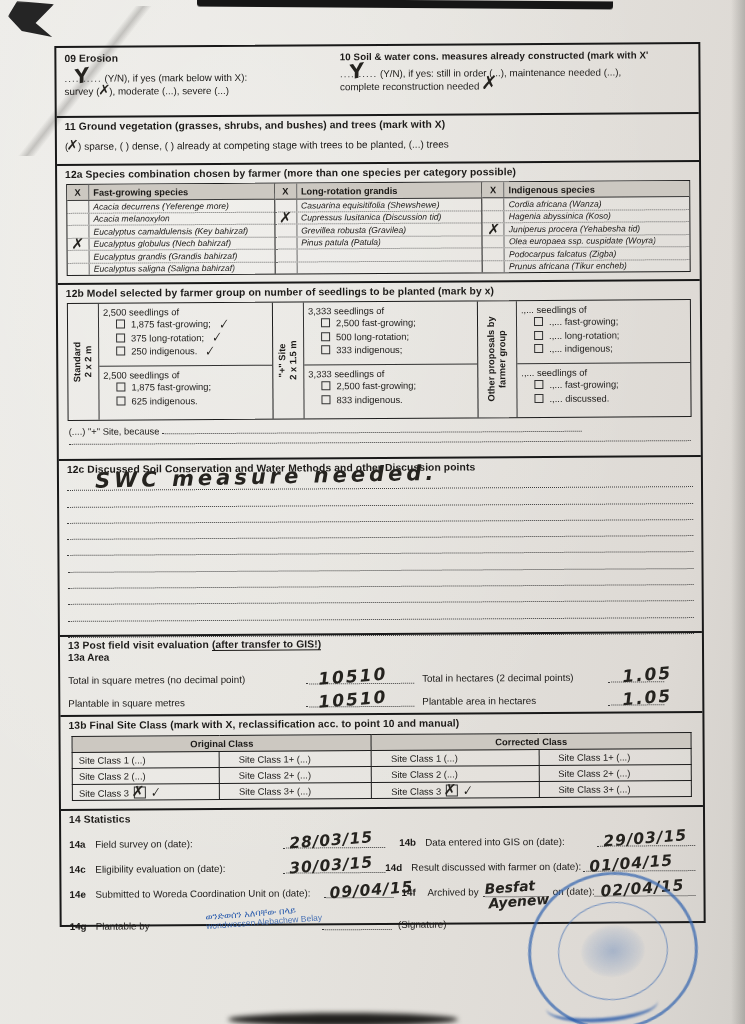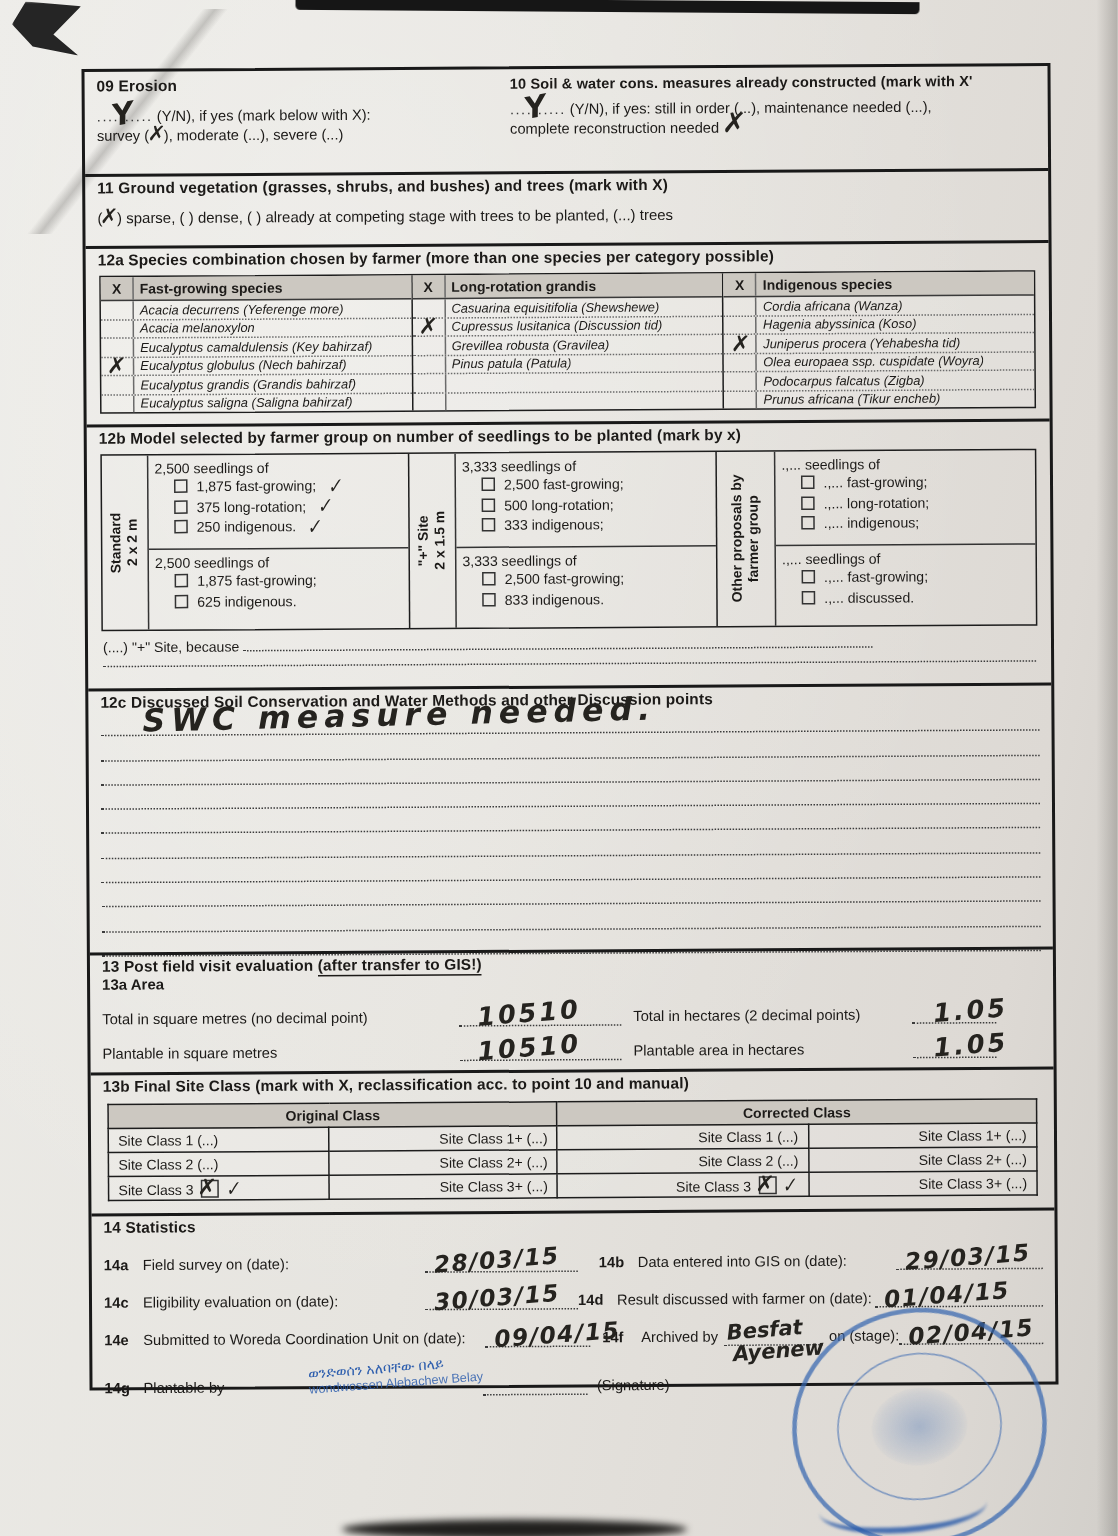--- a/index.html
+++ b/index.html
@@ -99,21 +99,21 @@
   .a-val .hw-val{position:absolute;left:12px;bottom:-3px;}
   .a-label2{width:186px;flex:none;padding-left:8px;}
   .a-val2{flex:1;border-bottom:1.6px dotted #3c3c3c;position:relative;height:18px;margin-right:30px;}
   .a-val2 .hw-val{position:absolute;left:14px;bottom:-3px;}
 
   
   .sec13b{height:94px;}
   .cls-table{border-collapse:collapse;width:99%;margin:5px auto 0;font-size:9.4px;background:rgba(255,255,255,.10);}
   .cls-table th,.cls-table td{border:1.6px solid #1d1d1d;height:15px;padding:0 6px;font-weight:normal;}
   .cls-table th{background:#ccc8c1;font-weight:bold;text-align:center;}
-  .cls-table td.c{text-align:right;padding-left:19px;}
+  .cls-table td.c{text-align:left;padding-left:19px;}
   .markbox{display:inline-block;width:10px;height:10px;border:1.2px solid #333;position:relative;margin-left:5px;vertical-align:-2px;}
   .markbox .hw-x{position:absolute;left:-2px;top:4px;font-size:15px;}
 
   
   .sec14{height:119px;font-size:9.8px;}
   .st-row{display:flex;align-items:flex-end;height:25px;}
   .st-id{font-weight:bold;width:26px;flex:none;}
   .st-val{border-bottom:1.6px dotted #3c3c3c;position:relative;height:16px;flex:none;}
   .st-val .hw-date{position:absolute;bottom:-2px;left:6px;}
   .stamp-ink{color:#2f5fae;transform:rotate(-4deg);line-height:1.05;font-size:9.5px;position:relative;top:-4px;}
@@ -524,21 +524,21 @@
         <span style="width:228px">Submitted to Woreda Coordination Unit on (date):</span>
         <span class="st-val" style="width:70px">
             <span class="hw hw-date">09/04/15</span>
           </span>
         <span class="st-id" style="margin-left:8px">14f</span>
         <span>Archived by</span>
         <span class="st-val" style="width:66px;margin-left:4px">
           <span class="hw hw-name" style="position:absolute;left:2px;bottom:2px">Besfat</span>
           <span class="hw hw-name" style="position:absolute;left:6px;bottom:-12px">Ayenew</span>
         </span>
-        <span style="margin-left:4px">on (stage):</span>
+        <span style="margin-left:4px">on (date):</span>
         <span class="st-val" style="flex:1">
             <span class="hw hw-date">02/04/15</span>
           </span>
       </div>
       <div class="st-row" style="height:32px">
         <span class="st-id">14g</span>
         <span style="width:110px">Plantable by</span>
         <span class="stamp-ink">
           <span style="display:block">ወንድወሰን አለባቸው በላይ</span>
           <span class="l2" style="display:block">wondwossen Alebachew Belay</span>

